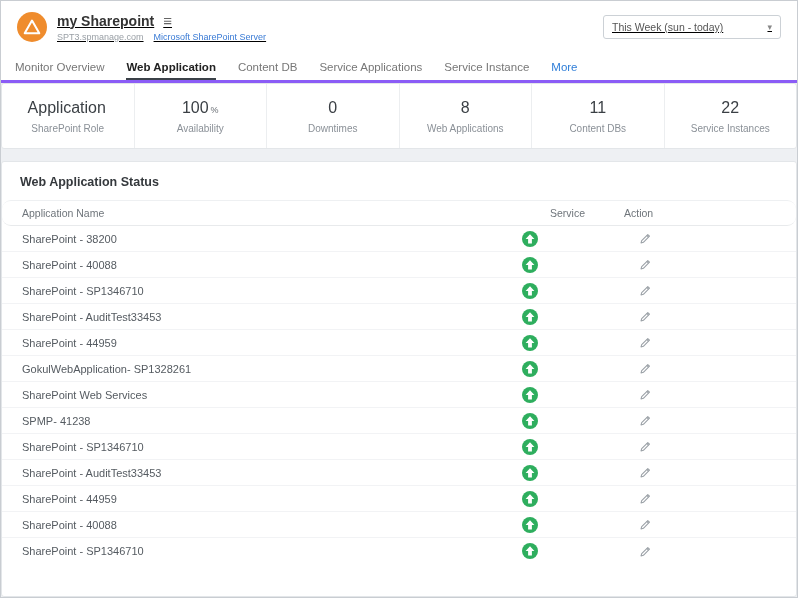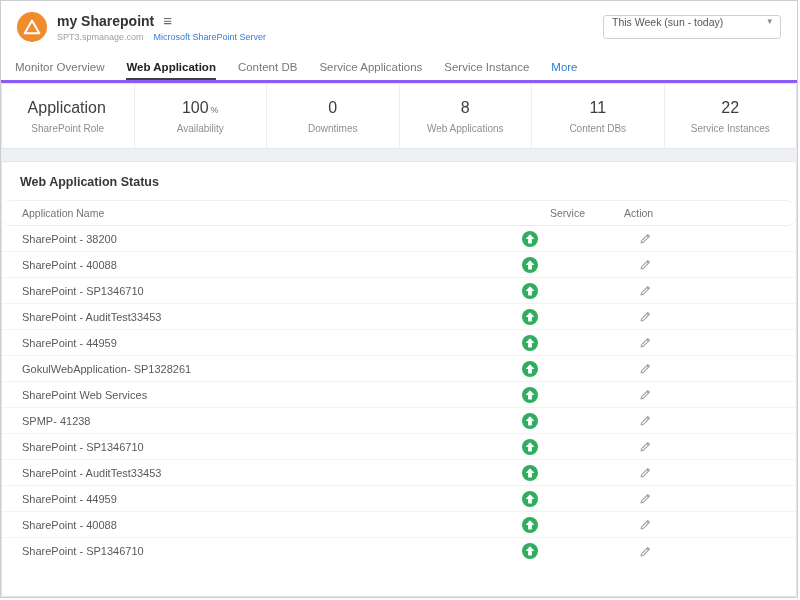--- a/index.html
+++ b/index.html
@@ -1,30 +1,30 @@
 <!DOCTYPE html>
 <html><head>
 <meta charset="utf-8">
 <style>
   * { margin:0; padding:0; box-sizing:border-box; }
   html,body { width:800px; height:600px; background:#fff; font-family:"Liberation Sans", sans-serif; }
   .frame { width:798px; height:598px; border:1px solid #c9cdd2; background:#eef0f3; display:flex; flex-direction:column; overflow:hidden; }
 
   
-  .app-header { background:#fff; height:52px; display:flex; align-items:center; padding:14px 16px; flex:0 0 auto; }
+  .app-header { background:#fff; height:52px; display:flex; align-items:center; padding:14px 16px; flex:0 0 auto;text-decoration:underline; }
   .monitor-avatar { width:30px; height:30px; border-radius:50%; margin-right:10px; flex:0 0 auto; }
   .title-block { display:flex; flex-direction:column; justify-content:center; }
   .title-row { display:flex; align-items:center; }
   .page-title { font-size:14px; font-weight:bold; color:#333; }
   .menu-glyph { font-size:15px; color:#666; margin-left:9px; cursor:pointer; line-height:1; }
   .sub-row { display:flex; align-items:center; margin-top:3px; }
   .host-text { font-size:9px; color:#9aa0a6; }
   .server-link { font-size:9px; color:#3a7bd5; margin-left:10px; cursor:pointer; }
   .header-spacer { flex:1; }
-  .time-filter { border:1px solid #ccd1d6; border-radius:3px; background:#fff; width:178px; height:24px; display:flex; justify-content:space-between; padding:0 8px; font-size:10.5px; color:#555; cursor:pointer; }
+  .time-filter { border:1px solid #ccd1d6; border-radius:3px; background:#fff; width:178px; height:24px; display:flex; align-items:center; justify-content:space-between; padding:0 8px; font-size:10.5px; color:#555; cursor:pointer; }
   .caret { color:#888; font-size:9px; margin-left:6px; }
 
   
   .tabbar { background:#fff; border-bottom:3px solid #8b5cf6; display:flex; padding:0 14px; height:30px; flex:0 0 auto; }
   .tab { font-size:11.5px; color:#777; line-height:28px; margin-right:22px; cursor:pointer; border-bottom:2px solid transparent; white-space:nowrap; }
   .tab.active { color:#222; font-weight:bold; border-bottom-color:#3b4148; }
   .tab.accent { color:#2f7ed8; }
 
   
   .content { flex:1; overflow:hidden; display:flex; flex-direction:column; }

